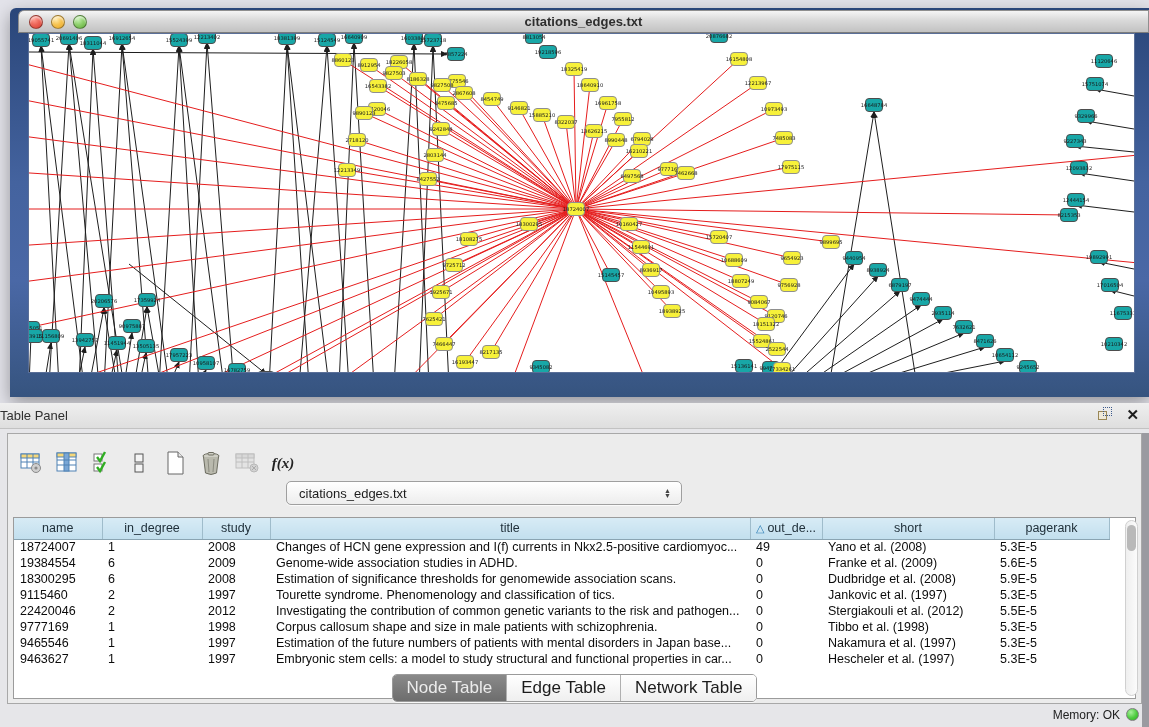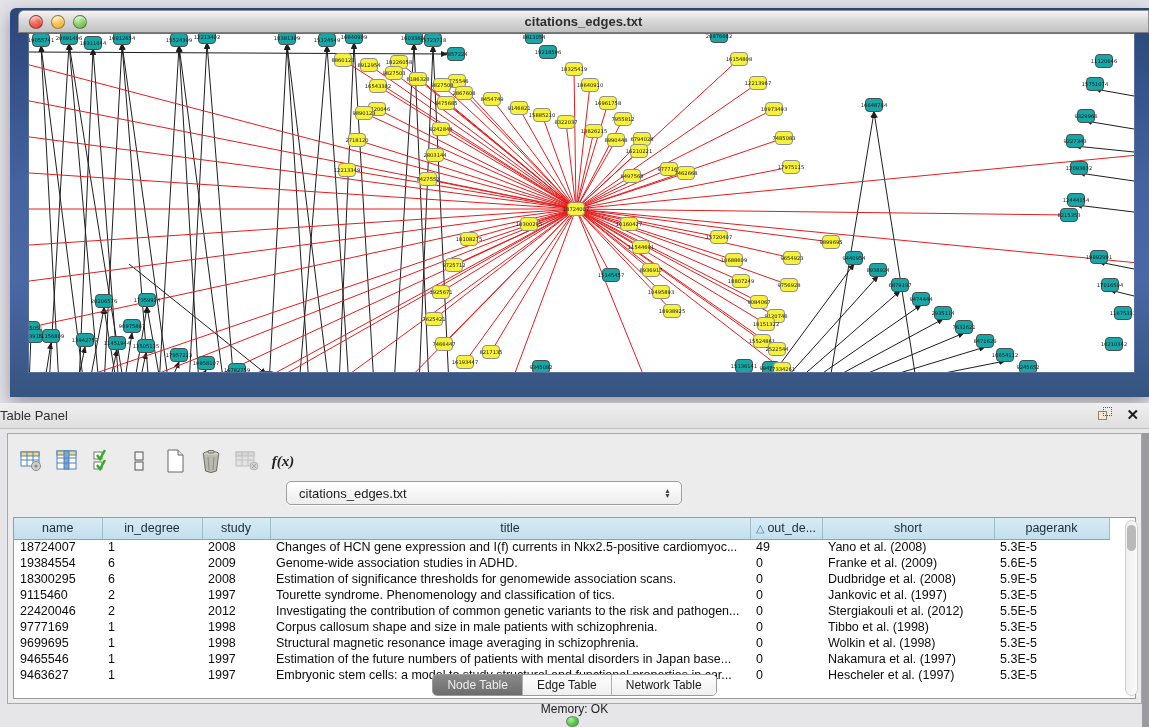--- a/index.html
+++ b/index.html
@@ -35,21 +35,21 @@
   #float-icon { width:16px; height:16px; position:relative; }
   #float-icon .sq1 { position:absolute; left:0; top:4px; width:9px; height:9px; border:1.5px solid #9a8756; background:#efe9d8; }
   #float-icon .sq2 { position:absolute; left:5px; top:0; width:9px; height:9px; border:1.5px dotted #3c5a8c; background:transparent; }
   #close-icon { font-size:15px; font-weight:bold; color:#1c1c1c; line-height:16px; cursor:default; }
 
   #panel-content { position:absolute; left:7px; top:30px; width:1135px; height:271px;
     background:#ececec; border:1px solid #a8a8a8; }
   #right-edge { position:absolute; right:0; top:30px; width:7px; height:297px; background:#9a9aa0; }
 
   
-  #tp-toolbar { position:absolute; left:10px; top:4px; height:36px; display:flex; align-items:flex-end; gap:10px; }
+  #tp-toolbar { position:absolute; left:10px; top:16px; height:36px; display:flex; align-items:flex-start; gap:10px; }
   .tb-icon { width:26px; height:26px; display:flex; align-items:center; justify-content:center; }
   #fx-icon { font-family:"Liberation Serif", serif; font-style:italic; font-weight:bold; font-size:15px; color:#222; }
   #table-combo { position:absolute; left:278px; top:47px; width:396px; height:24px;
     border:1px solid #9f9f9f; border-radius:5px;
     background:linear-gradient(180deg,#ffffff,#ededed); display:flex; align-items:center;
     box-shadow:0 1px 1px rgba(255,255,255,.8); }
   #combo-value { margin-left:12px; font-size:13px; color:#1d1d1d; flex:1; }
   #combo-arrows { margin-right:10px; display:flex; flex-direction:column; line-height:5px; font-size:7px; color:#444; }
 
   
@@ -63,28 +63,28 @@
     text-overflow:ellipsis; }
   .sort-tri { color:#2f7fb5; font-size:11px; margin-right:3px; }
   #v-scroll { position:absolute; right:3px; top:86px; width:13px; height:176px;
     background:linear-gradient(90deg,#efefef,#fbfbfb); border:1px solid #d0d0d0; border-radius:7px; }
   #v-thumb { position:absolute; left:1px; top:4px; width:9px; height:26px; background:#b9b9b9; border-radius:5px; }
 
   
   #tab-bar { position:absolute; left:0; right:0; top:240px; display:flex; justify-content:center; }
   #seg { display:flex; border:1px solid #9a9a9a; border-radius:5px; overflow:hidden;
     background:#fff; box-shadow:0 1px 0 rgba(255,255,255,.7); }
-  .seg-btn { padding:3px 14px; font-size:12px; color:#1c1c1c; background:linear-gradient(180deg,#ffffff,#efefef);
+  .seg-btn { padding:3px 14px; font-size:17px; color:#1c1c1c; background:linear-gradient(180deg,#ffffff,#efefef);
     border-right:1px solid #b0b0b0; cursor:default; }
   .seg-btn:last-child { border-right:none; }
   .seg-btn.selected { background:linear-gradient(180deg,#8a8a8a,#6d6d6d); color:#ececec; }
 
   
   #status-bar { position:absolute; left:0; top:702px; width:1149px; height:25px; display:flex;
-    align-items:center; justify-content:flex-end;flex-direction:column; }
+    align-items:center; justify-content:flex-end; }
   #memory-label { font-size:12px; color:#222; }
   #memory-dot { width:13px; height:13px; border-radius:50%; margin:0 10px 0 6px;
     background:radial-gradient(circle at 35% 30%, #a7f09a,#4ecb3f 55%,#2fae22);
     border:1px solid #7d7d7d; }
 </style>
 </head>
 <body>
 
 <div id="stage">
 
@@ -875,29 +875,20 @@
               <tr>
                 <td>9777169</td>
                 <td>1</td>
                 <td>1998</td>
                 <td>Corpus callosum shape and size in male patients with schizophrenia.</td>
                 <td>0</td>
                 <td>Tibbo et al. (1998)</td>
                 <td>5.3E-5</td>
               </tr>
               <tr>
-                <td>9699695</td>
-                <td>1</td>
-                <td>1998</td>
-                <td>Structural magnetic resonance image averaging in schizophrenia.</td>
-                <td>0</td>
-                <td>Wolkin et al. (1998)</td>
-                <td>5.3E-5</td>
-              </tr>
-              <tr>
                 <td>9465546</td>
                 <td>1</td>
                 <td>1997</td>
                 <td>Estimation of the future numbers of patients with mental disorders in Japan base...</td>
                 <td>0</td>
                 <td>Nakamura et al. (1997)</td>
                 <td>5.3E-5</td>
               </tr>
               <tr>
                 <td>9463627</td>

